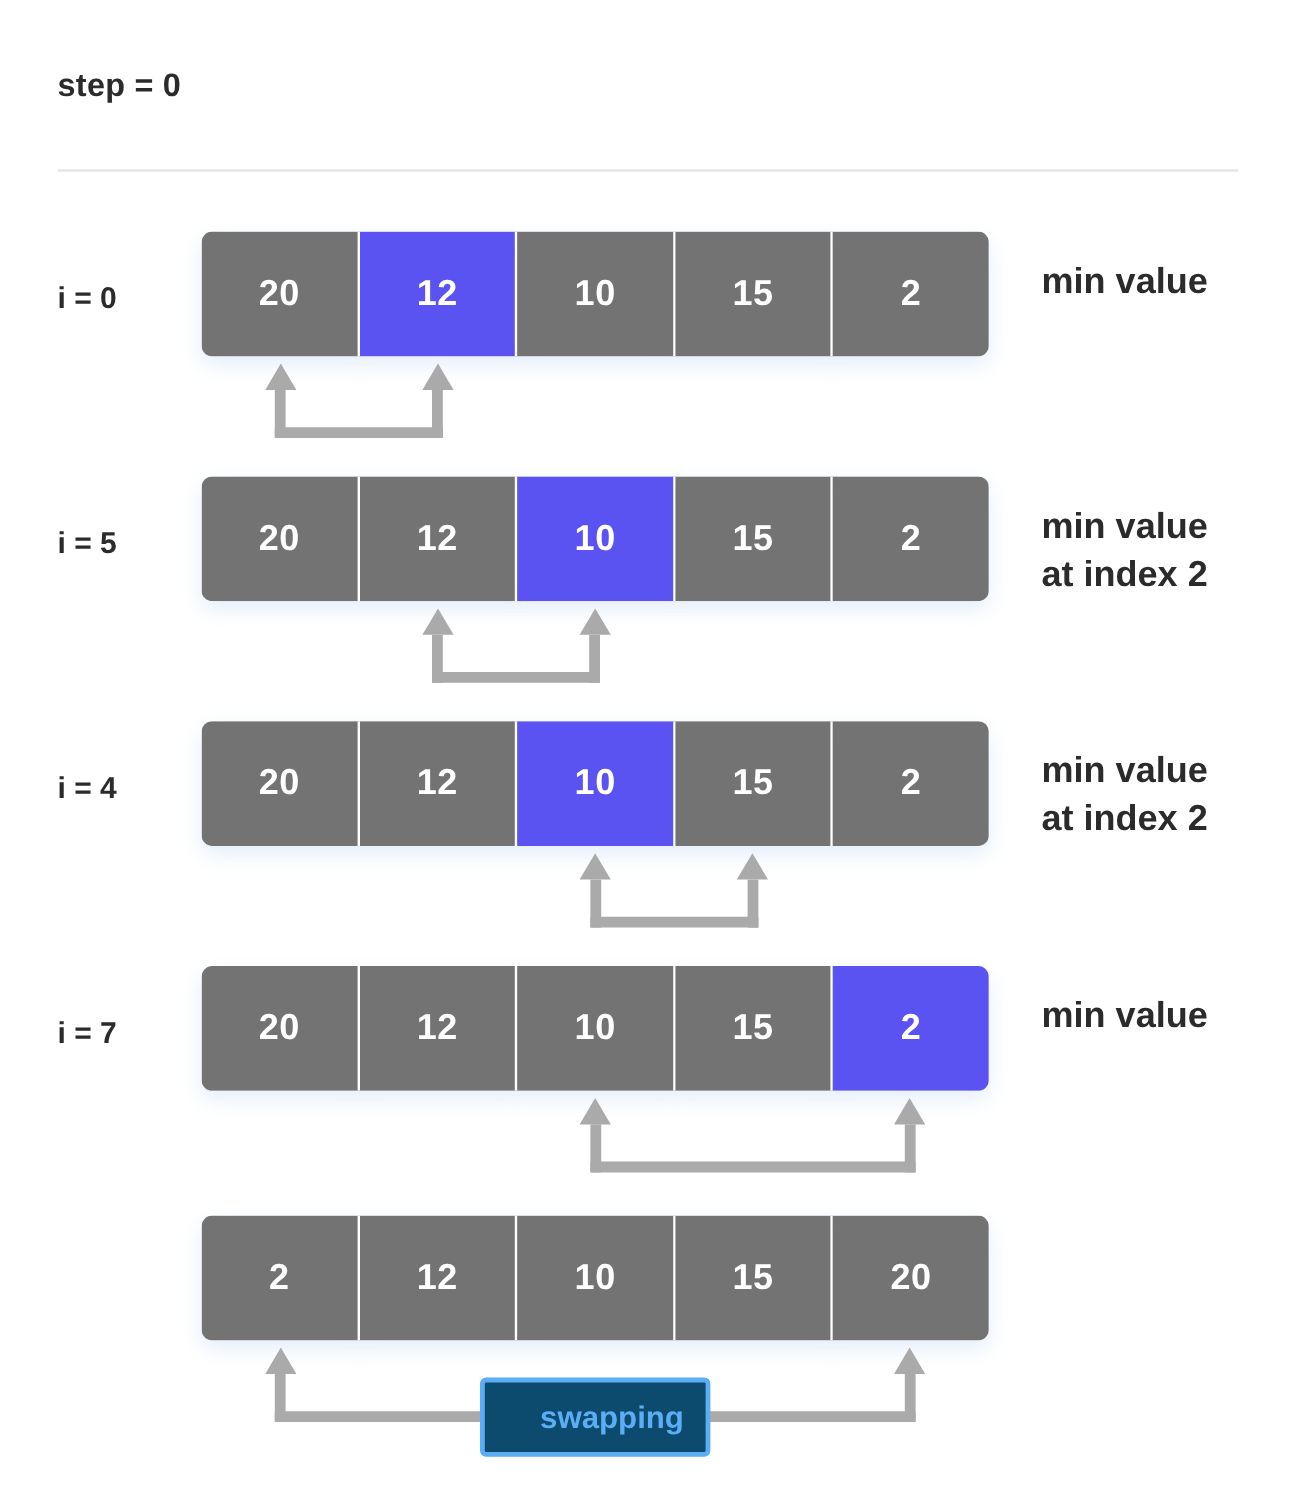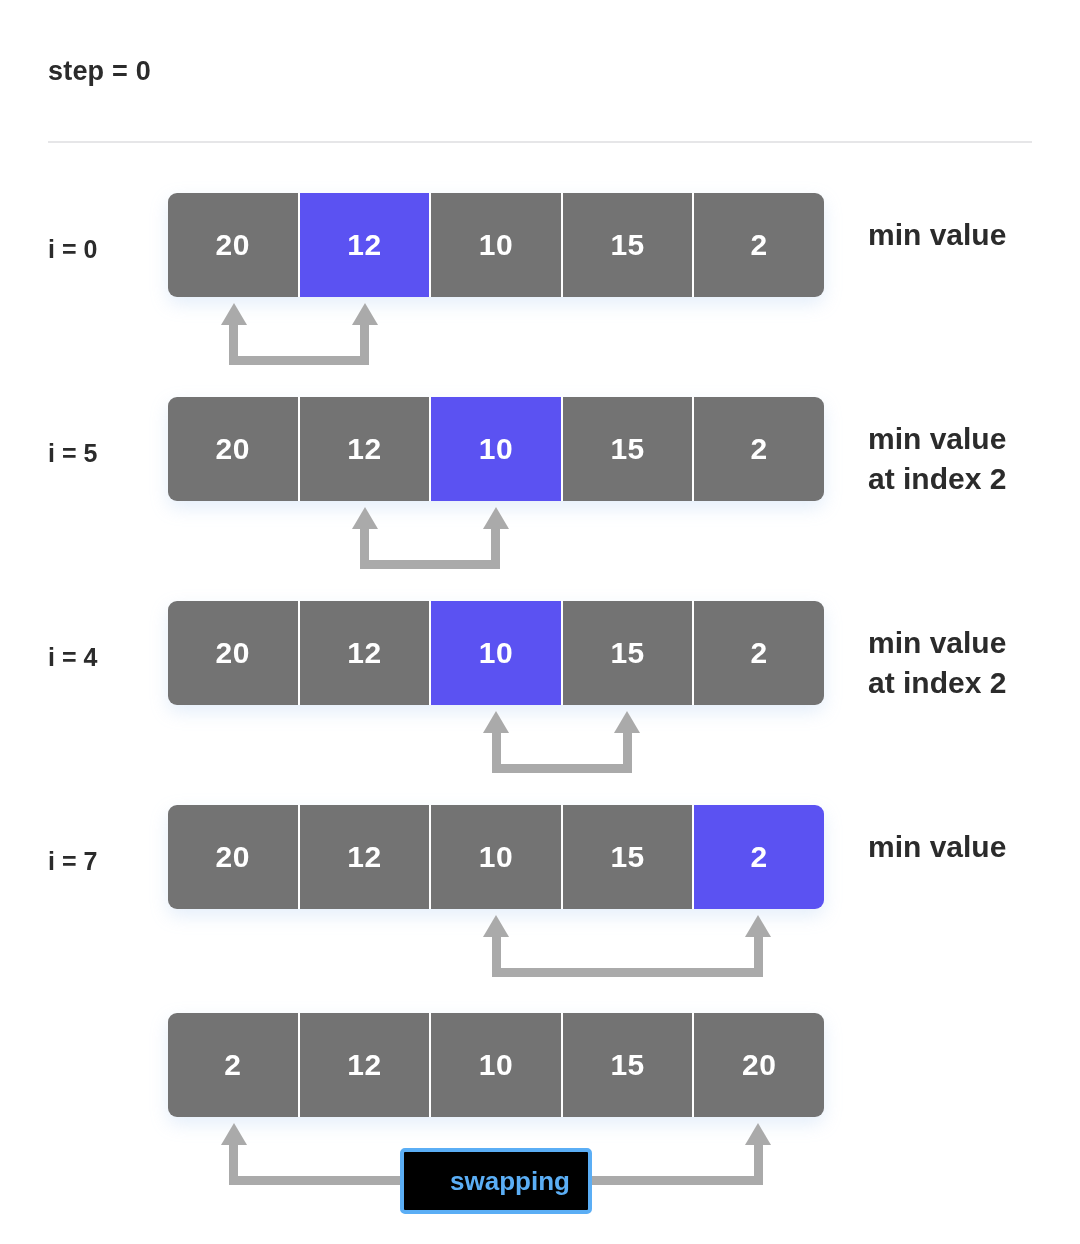--- a/index.html
+++ b/index.html
@@ -126,21 +126,21 @@
     border-left: 13px solid transparent;
     border-right: 13px solid transparent;
     border-bottom: 22px solid #aaaaaa;
   }
   .bracket .head.left  { left: -8.5px; }
   .bracket .head.right { right: -8.5px; }
 
   
   .swap-box {
     position: absolute;
-    background: #000000;
+    background: #0c4a6e;
     border: 4px solid #5baef5;
     border-radius: 5px;
     color: #5baef5;
     font-size: 26px;
     font-weight: bold;
     display: flex;
     align-items: center;
     justify-content: center;
     white-space: nowrap;
     padding-left: 28px;

